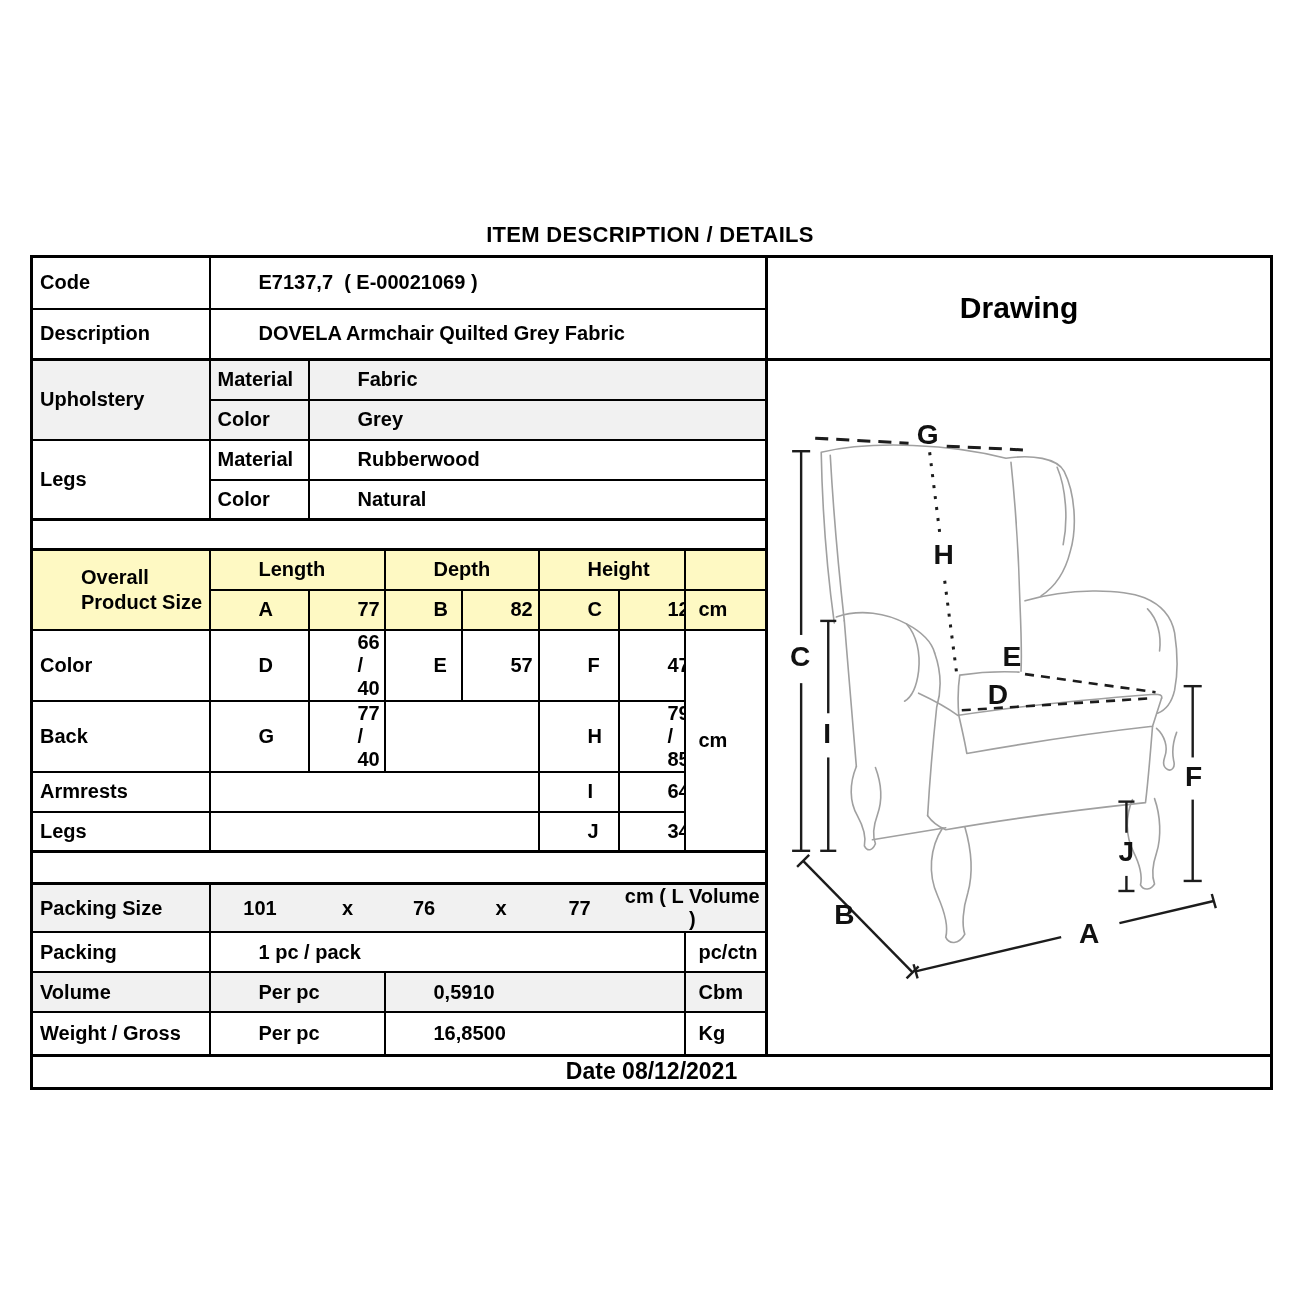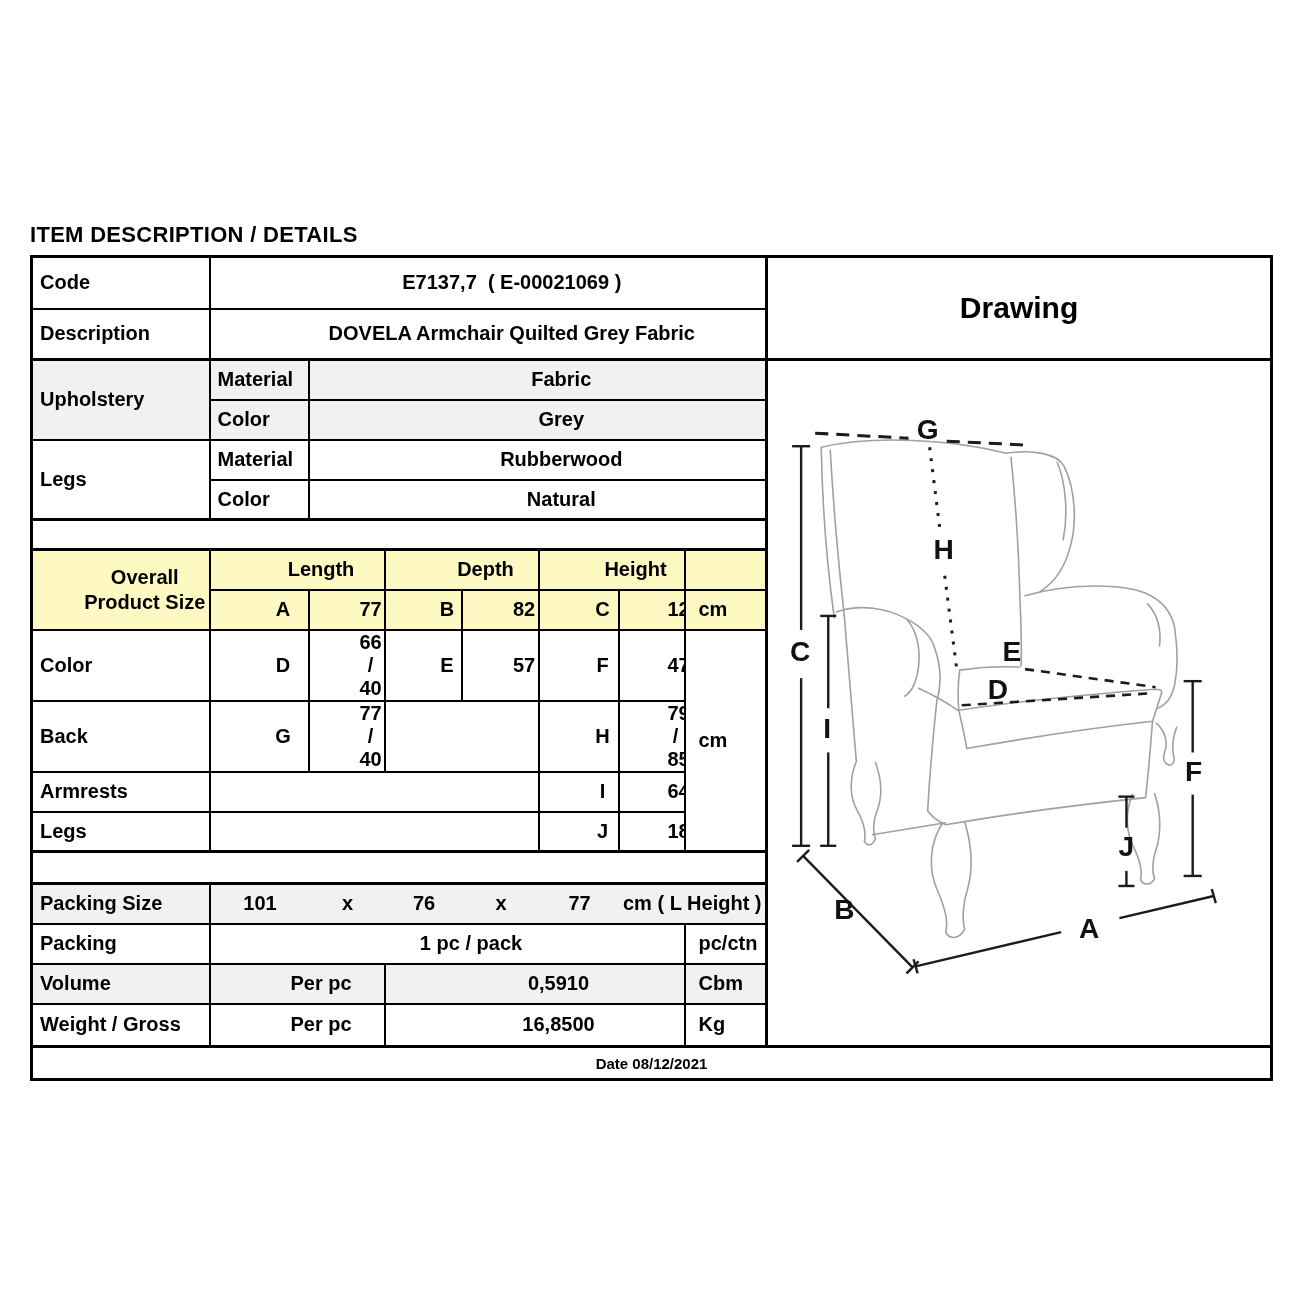--- a/index.html
+++ b/index.html
@@ -1,36 +1,36 @@
 <!DOCTYPE html>
 <html><head>
 <meta charset="utf-8">
 <style>
   html,body{margin:0;padding:0;background:#fff;}
   .page{position:relative;width:1300px;height:1300px;background:#ffffff;
         font-family:"Liberation Sans",sans-serif;font-weight:bold;color:#000;overflow:hidden;}
-  .doc-title{position:absolute;top:222px;left:30px;width:1240px;
+  .doc-title{position:absolute;top:222px;left:30px;width:1240px;text-align:center;
              font-size:22px;letter-spacing:.3px;}
   table.sheet{position:absolute;top:255px;left:30px;width:1240px;border-collapse:collapse;
               table-layout:fixed;border:3px solid #000;}
   td{border:2px solid #000;font-size:20px;padding:0;overflow:hidden;vertical-align:middle;}
   td.lbl{text-align:left;padding-left:7px;}
-  td.ctr{text-align:center;padding-left:48px;}
+  td.ctr{padding-left:48px;}
   td.unit{text-align:left;padding-left:13px;}
   td.pre{white-space:pre;}
   .gray{background:#F1F1F1;}
   .yel{background:#fef9c3;}
   .tt{border-top-width:3px;}
   .vt{border-left-width:3px;}
   tr.h52{height:52px;} tr.h51{height:51px;} tr.h40{height:40px;} tr.h30{height:30px;}
   tr.h32{height:32px;} tr.h43{height:43px;} tr.h33{height:33px;}
   .two-line{line-height:1.25;}
   .psgrid{display:grid;grid-template-columns:99px 76px 77px 77px 80px 1fr;align-items:center;}
   .psgrid span{text-align:center;}
-  td.datecell{font-size:15px;text-align:center;}
+  td.datecell{font-size:23px;text-align:center;}
   td.drawhead{font-size:30px;text-align:center;}
   td.canvas{position:relative;padding:0;}
   td.canvas svg{display:block;width:100%;height:100%;}
   .chair{stroke:#A0A0A0;fill:none;stroke-width:1.6;stroke-linecap:round;stroke-linejoin:round;}
   .dim{stroke:#1C1C1C;fill:none;stroke-width:2.4;stroke-linecap:butt;}
   .dash{stroke-dasharray:13 8;stroke-width:3;}
   .dash2{stroke-dasharray:9 7;stroke-width:2.6;}
   .dots{stroke-dasharray:3 8;stroke-width:3;}
   text.dl{font-family:"Liberation Sans",sans-serif;font-size:28px;font-weight:bold;fill:#111;
           text-anchor:middle;dominant-baseline:middle;}
@@ -223,37 +223,37 @@
       <td class="lbl">Armrests</td>
       <td colspan="4"></td>
       <td class="ctr">I</td>
       <td class="ctr">64</td>
     </tr>
 
     <tr class="h40">
       <td class="lbl">Legs</td>
       <td colspan="4"></td>
       <td class="ctr">J</td>
-      <td class="ctr">18</td>
+      <td class="ctr">34</td>
     </tr>
 
     <tr class="h32">
       <td class="tt" colspan="8"></td>
     </tr>
 
     <tr class="h40">
       <td class="lbl gray tt">Packing Size</td>
       <td class="gray tt" colspan="7">
         <div class="psgrid">
           <span>101</span>
           <span>x</span>
           <span>76</span>
           <span>x</span>
           <span>77</span>
-          <span>cm ( L Height )</span>
+          <span>cm ( L Volume )</span>
         </div>
       </td>
     </tr>
 
     <tr class="h40">
       <td class="lbl">Packing</td>
       <td class="ctr" colspan="6">1 pc / pack</td>
       <td class="unit">pc/ctn</td>
     </tr>
 

